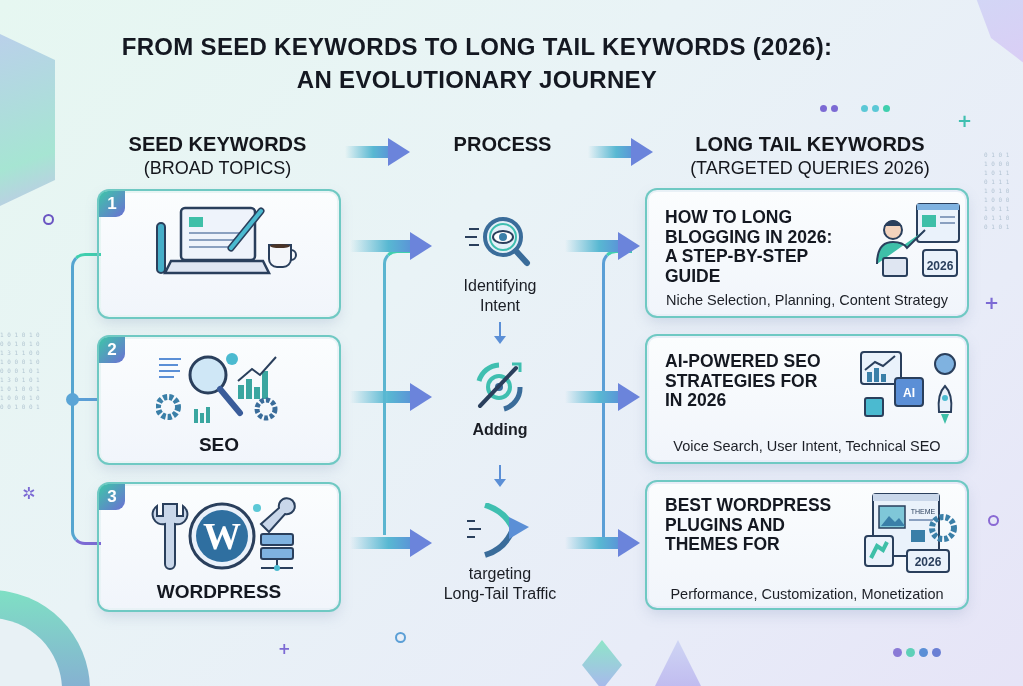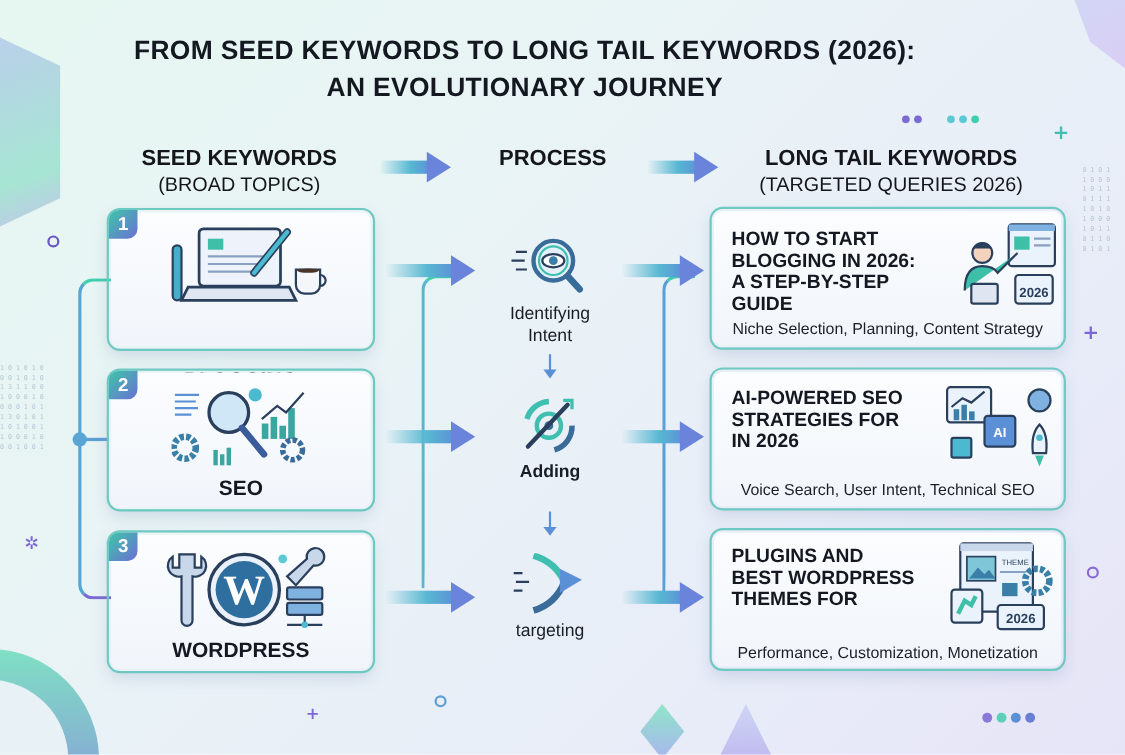--- a/index.html
+++ b/index.html
@@ -268,25 +268,26 @@
       <line x1="2" y1="18" x2="10" y2="18"></line>
       <line x1="4" y1="26" x2="16" y2="26"></line>
       <line x1="2" y1="34" x2="10" y2="34"></line>
     </g>
   <path d="M20 2 Q40 8 48 26" fill="none" stroke="#3fbfb0" stroke-width="6"></path>
   <path d="M20 52 Q40 46 48 26" fill="none" stroke="#3a6c9a" stroke-width="6"></path>
   <path d="M44 14 L64 24 L44 36 Z" fill="#5b8fd6"></path>
 </svg>
 <div class="abs step-label" style="left:410px;top:564px;">
   <div>targeting</div>
+  <div>Long-Tail Traffic</div>
 </div>
 
 <div class="abs card" style="left:647px;top:190px;width:320px;height:126px;">
   <div class="abs lt-title" style="left:16px;top:16px;">
-    <div>HOW TO START</div>
+    <div>HOW TO LONG</div>
     <div>BLOGGING IN 2026:</div>
     <div>A STEP-BY-STEP</div>
     <div>GUIDE</div>
   </div>
   <svg class="abs" style="left:222px;top:10px;" width="92" height="80" viewBox="0 0 92 80">
     <rect x="46" y="2" width="42" height="38" rx="3" fill="#eaf2fb" stroke="#2a3f5c" stroke-width="2"></rect>
     <rect x="46" y="2" width="42" height="6" fill="#7fb2e0"></rect>
     <rect x="51" y="13" width="14" height="12" fill="#3ebfa8"></rect>
     <line x1="69" y1="15" x2="84" y2="15" stroke="#8aa0c0" stroke-width="2"></line>
     <line x1="69" y1="21" x2="84" y2="21" stroke="#8aa0c0" stroke-width="2"></line>
@@ -320,22 +321,22 @@
     <circle cx="86" cy="16" r="10" fill="#7fb2e0" stroke="#2a3f5c" stroke-width="2"></circle>
     <path d="M86 38 q8 8 6 26 h-12 q-2 -18 6 -26z" fill="#eaf2fb" stroke="#2a3f5c" stroke-width="2"></path>
     <circle cx="86" cy="50" r="3" fill="#4bbad0"></circle>
     <path d="M82 66 l4 10 l4 -10z" fill="#3ebfa8"></path>
   </svg>
   <div class="abs lt-sub" style="top:100px;">Voice Search, User Intent, Technical SEO</div>
 </div>
 
 <div class="abs card" style="left:647px;top:482px;width:320px;height:126px;">
   <div class="abs lt-title" style="left:16px;top:12px;">
+    <div>BEST WORDPRESS</div>
     <div>PLUGINS AND</div>
-    <div>BEST WORDPRESS</div>
     <div>THEMES FOR</div>
   </div>
   <svg class="abs" style="left:214px;top:8px;" width="96" height="86" viewBox="0 0 96 86">
     <rect x="10" y="2" width="66" height="62" rx="3" fill="#eaf2fb" stroke="#2a3f5c" stroke-width="2"></rect>
     <rect x="10" y="2" width="66" height="7" fill="#c9d7ea"></rect>
     <rect x="16" y="14" width="26" height="22" fill="#7fc7d8" stroke="#2a3f5c" stroke-width="1.5"></rect>
     <path d="M18 34 l8 -10 l6 6 l4 -4 l6 8z" fill="#3a7fa8"></path>
     <text x="60" y="22" text-anchor="middle" font-family="Liberation Sans, sans-serif" font-size="7" fill="#2a3f5c">THEME</text>
     <line x1="46" y1="28" x2="70" y2="28" stroke="#8aa0c0" stroke-width="2"></line>
     <rect x="48" y="38" width="14" height="12" fill="#3a7fa8"></rect>

